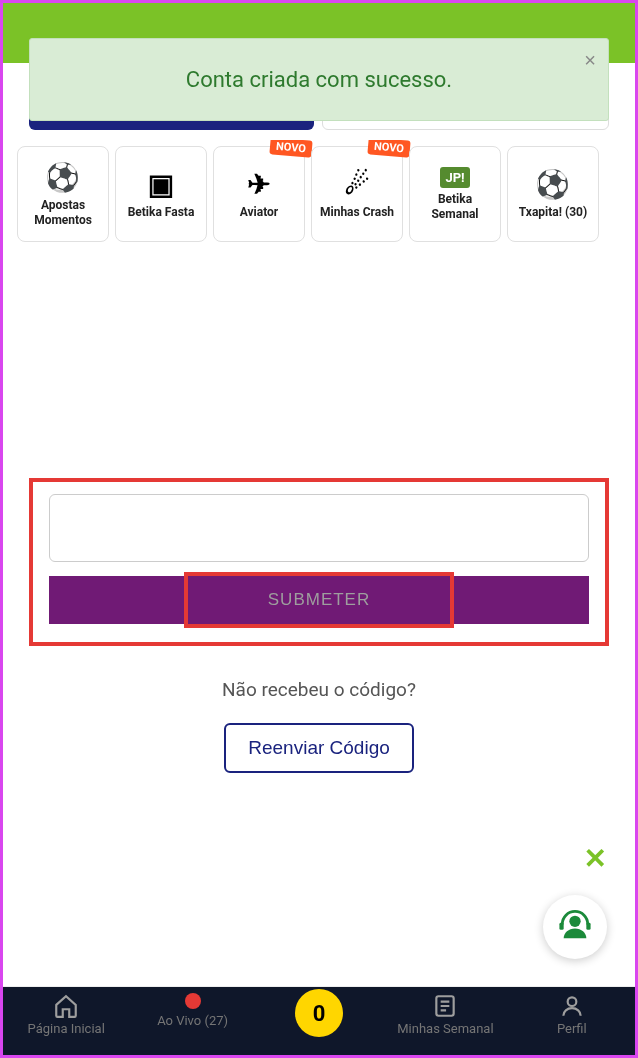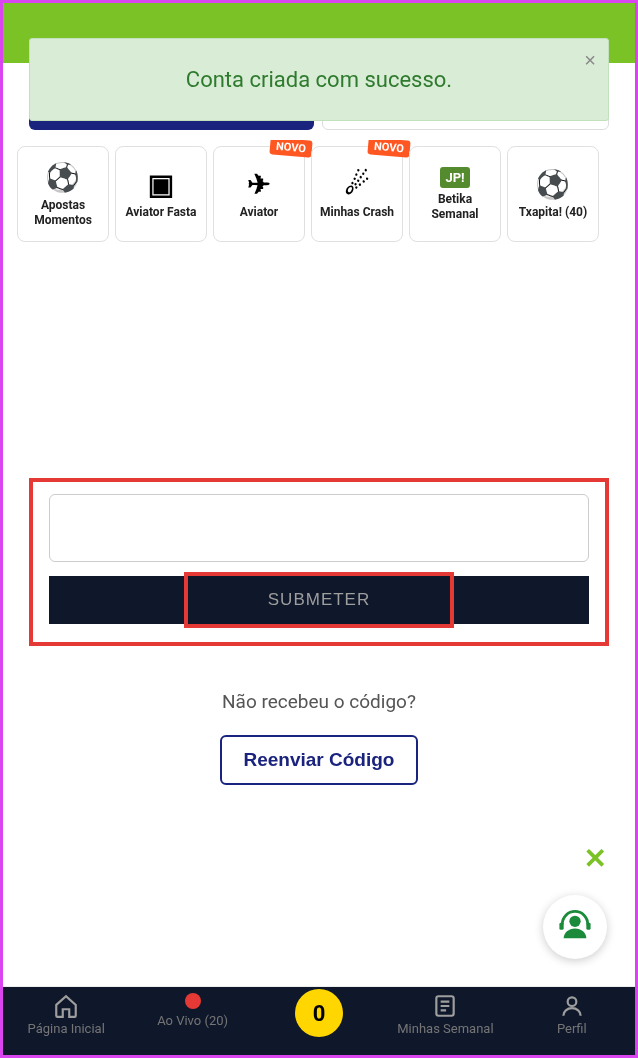--- a/index.html
+++ b/index.html
@@ -136,54 +136,54 @@
     .code-input {
       width: 100%;
       border: 1px solid #ccc;
       border-radius: 6px;
       padding: 24px 12px;
       font-size: 16px;
       margin-bottom: 14px;
     }
     .submit-btn {
       width: 100%;
-      background: #0f172a;
+      background: #701a75;
       color: #9e9e9e;
       border: none;
       padding: 14px 0;
       font-size: 17px;
       letter-spacing: 1px;
       position: relative;
     }
     .submit-highlight {
       position: absolute;
       left: 25%;
       right: 25%;
       top: -4px;
       bottom: -4px;
       border: 4px solid #e53935;
       pointer-events: none;
     }
     .resend-section {
       text-align: center;
-      margin-top: 44px;
+      margin-top: 32px;
     }
     .resend-text {
       color: #555;
       font-size: 19px;
       margin-bottom: 22px;
     }
     .resend-btn {
       border: 2px solid #1a237e;
       background: #fff;
       color: #1a237e;
       padding: 12px 22px;
       border-radius: 6px;
       font-size: 19px;
-      font-weight: 700;
+      font-weight: 400;
     }
     .close-x {
       position: absolute;
       right: 28px;
       bottom: 180px;
       color: #7bc227;
       font-size: 28px;
       font-weight: 700;
       background: none;
       border: none;
@@ -252,39 +252,39 @@
     <button class="btn-login">ENTRAR</button>
   </div>
 
   <div class="tiles">
     <div class="tile">
       <span class="tile-icon soccer-icon">⚽</span>
       <span class="tile-label">Apostas Momentos</span>
     </div>
     <div class="tile">
       <span class="tile-icon">▣</span>
-      <span class="tile-label">Aviator Fasta</span>
+      <span class="tile-label">Betika Fasta</span>
     </div>
     <div class="tile">
       <span class="tile-badge">NOVO</span>
       <span class="tile-icon">✈</span>
       <span class="tile-label">Aviator</span>
     </div>
     <div class="tile">
       <span class="tile-badge">NOVO</span>
       <span class="tile-icon">☄</span>
       <span class="tile-label">Minhas Crash</span>
     </div>
     <div class="tile">
       <span class="tile-icon jackpot-icon">JP!</span>
       <span class="tile-label">Betika Semanal</span>
     </div>
     <div class="tile">
       <span class="tile-icon soccer-icon">⚽</span>
-      <span class="tile-label">Txapita! (40)</span>
+      <span class="tile-label">Txapita! (30)</span>
     </div>
   </div>
 
   <div class="main">
     <div class="highlight-box">
       <input class="code-input" type="text" style="">
       <button class="submit-btn">
         <span>SUBMETER</span>
         <span class="submit-highlight"></span>
       </button>
@@ -309,21 +309,21 @@
 
   <div class="bottom-nav">
     <div class="nav-item">
       <svg class="nav-icon" width="26" height="26" viewBox="0 0 24 24" fill="none" stroke="#9e9e9e" stroke-width="2">
           <path d="M3 11l9-8 9 8v10a1 1 0 01-1 1h-5v-7h-6v7H4a1 1 0 01-1-1V11z"></path>
         </svg>
       <span>Página Inicial</span>
     </div>
     <div class="nav-item">
       <div class="red-dot"></div>
-      <span>Ao Vivo (20)</span>
+      <span>Ao Vivo (27)</span>
     </div>
     <div class="nav-item">
       <div class="nav-center">0</div>
     </div>
     <div class="nav-item">
       <svg class="nav-icon" width="26" height="26" viewBox="0 0 24 24" fill="none" stroke="#9e9e9e" stroke-width="2">
           <rect x="4" y="3" width="16" height="18" rx="2"></rect>
           <path d="M8 8h8M8 12h8M8 16h5"></path>
         </svg>
       <span>Minhas Semanal</span>

